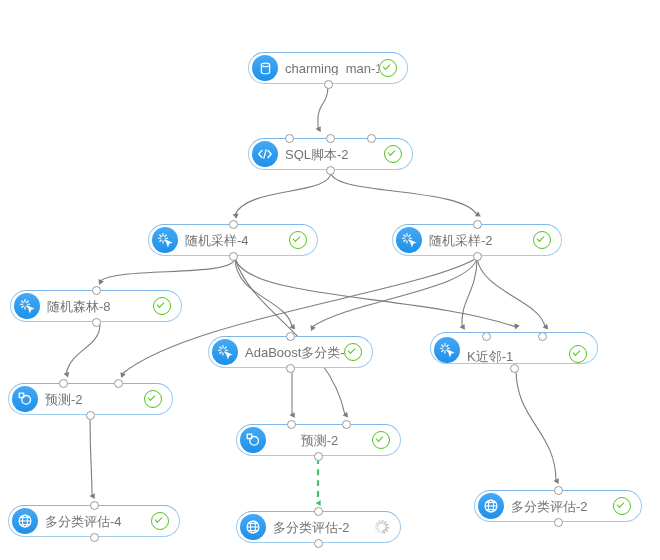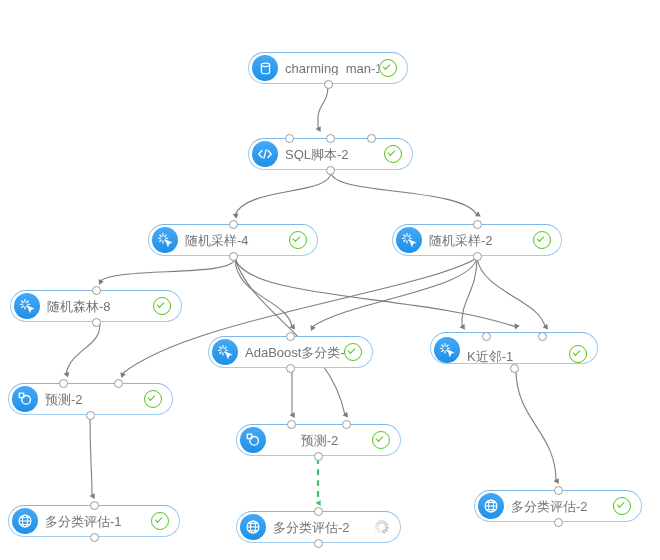--- a/index.html
+++ b/index.html
@@ -311,21 +311,21 @@
       <div class="node" style="left: 8px; top: 505px; width: 172px;">
         <div class="node-icon">
           <svg width="16" height="16" viewBox="0 0 17 17">
             <circle cx="8.5" cy="8.5" r="6.3" fill="none" stroke="#fff" stroke-width="1.3"></circle>
             <ellipse cx="8.5" cy="8.5" rx="2.7" ry="6.3" fill="none" stroke="#fff" stroke-width="1.2"></ellipse>
             <path d="M2.3,8.5 L14.7,8.5" stroke="#fff" stroke-width="1.2"></path>
             <path d="M3.5,4.7 L13.5,4.7" stroke="#fff" stroke-width="1.1"></path>
             <path d="M3.5,12.3 L13.5,12.3" stroke="#fff" stroke-width="1.1"></path>
           </svg>
         </div>
-        <div class="node-label">多分类评估-1</div>
+        <div class="node-label">多分类评估-4</div>
         <div class="node-status">
           <span class="check-badge"></span>
         </div>
       </div>
       <div class="port" style="left: 89.5px; top: 500.5px;"></div>
       <div class="port" style="left: 89.5px; top: 532.5px;"></div>
       <div class="node" style="left: 236px; top: 511px; width: 165px;">
         <div class="node-icon">
           <svg width="16" height="16" viewBox="0 0 17 17">
             <circle cx="8.5" cy="8.5" r="6.3" fill="none" stroke="#fff" stroke-width="1.3"></circle>

